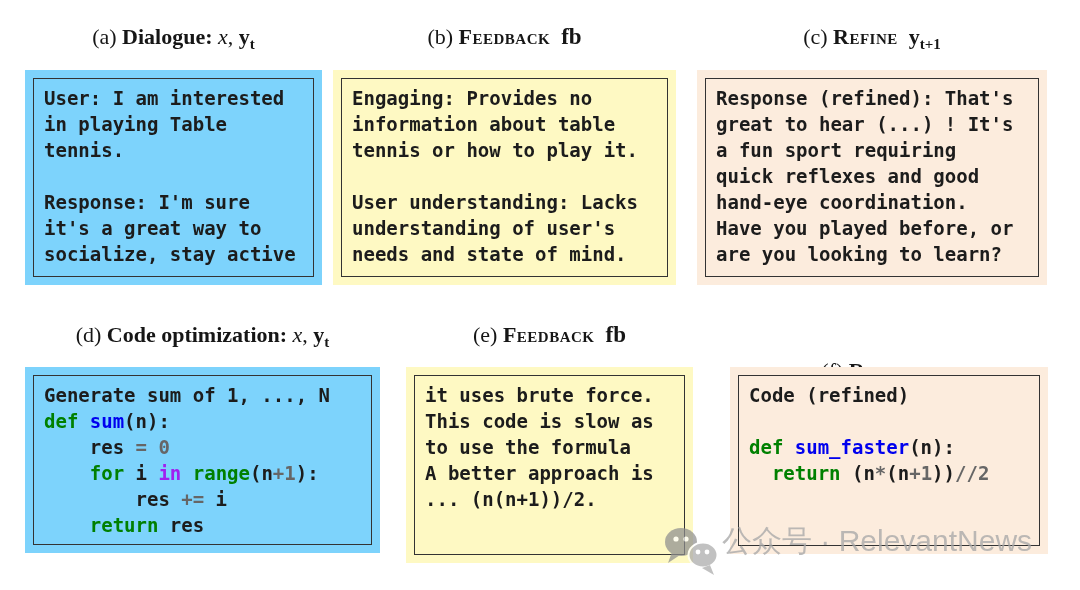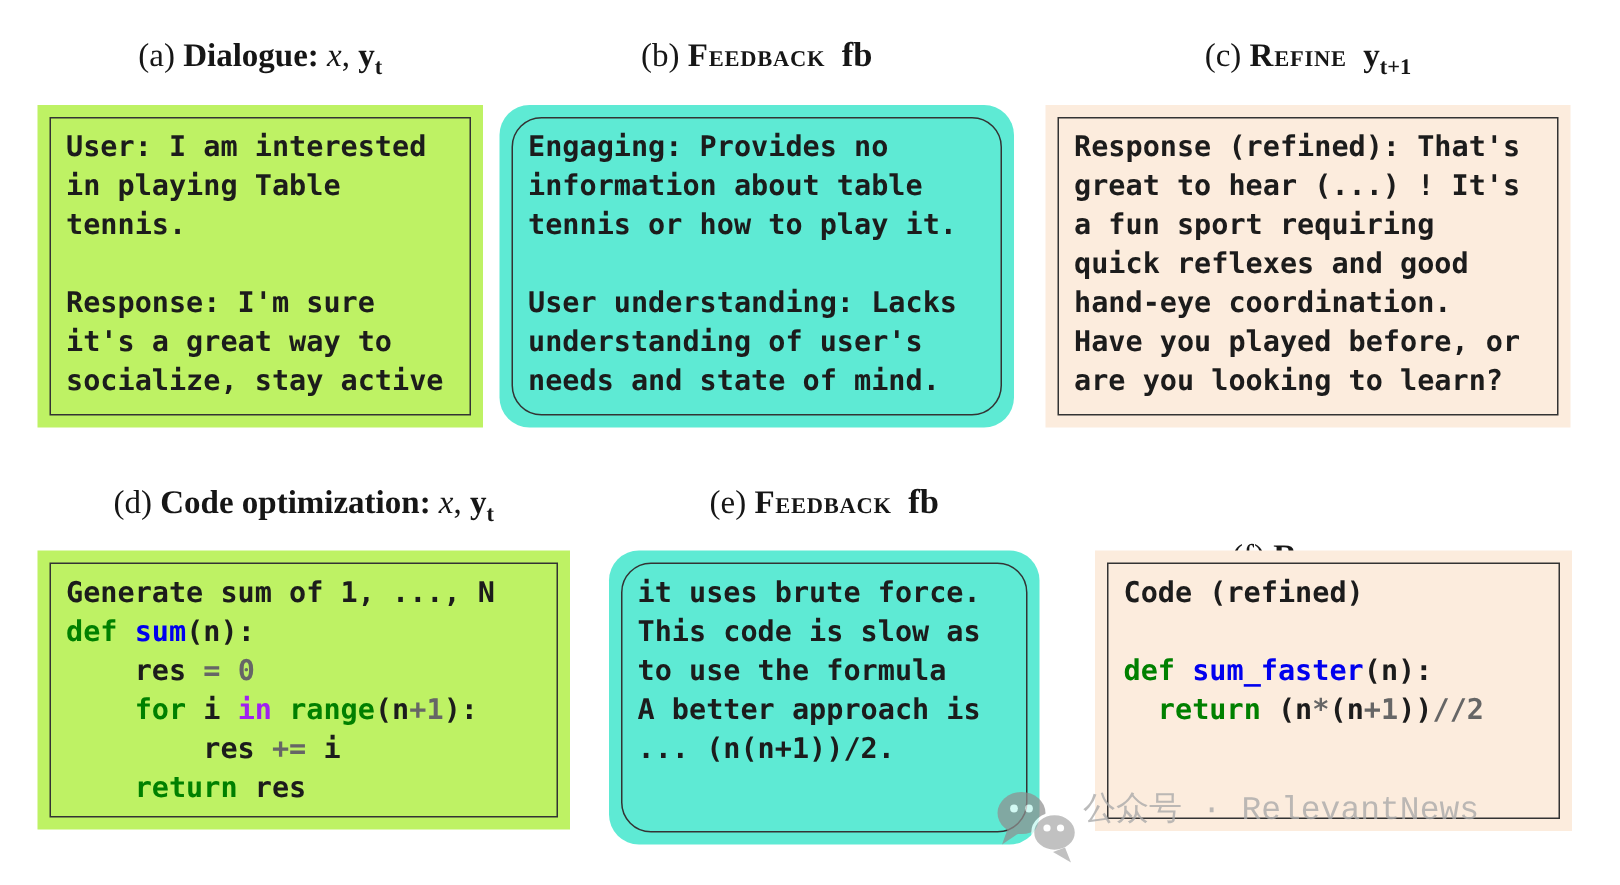--- a/index.html
+++ b/index.html
@@ -26,38 +26,38 @@
   .tp-mathbf{font-weight:bold;}
   sub.tp-mathsub{font-weight:bold;font-size:15px;line-height:0;}
   
   .box{position:absolute;box-sizing:border-box;padding:8px;}
   .box-inner{
     width:100%;height:100%;box-sizing:border-box;border:1.5px solid #333333;
     padding:6px 10px;font-family:"DejaVu Sans Mono", monospace;
     font-weight:bold;font-size:19px;line-height:26px;color:#1c1c1c;
     white-space:pre;overflow:hidden;
   }
-  .fill-blue{background:#bef264;}
-  .fill-pink{background:#5eead4;border-radius:20px;}
+  .fill-blue{background:#7dd3fc;}
+  .fill-pink{background:#fef9c3;}
   .fill-peach{background:#fcecdd;}
   .box-a{left:25px;top:70px;width:297px;height:215px;}
   .box-b{left:333px;top:70px;width:343px;height:215px;}
   .box-c{left:697px;top:70px;width:350px;height:215px;}
   .box-d{left:25px;top:367px;width:355px;height:186px;}
   .box-e{left:406px;top:367px;width:287px;height:196px;}
   .box-f{left:730px;top:367px;width:318px;height:187px;}
   .code-line{min-height:26px;white-space:pre;}
   .c-kw{color:#008000;}
   .c-fn{color:#0000ee;}
   .c-op{color:#666666;}
   .c-wop{color:#a020f0;}
   
   .watermark{
     position:absolute;left:722px;top:524px;z-index:10;pointer-events:none;
-    font-family:Liberation Mono, monospace;font-size:22px;line-height:34px;
+    font-family:Liberation Sans, sans-serif;font-size:30px;line-height:34px;
     color:#a9a9a9;opacity:.78;white-space:pre;
   }
   .wm-icon{position:absolute;left:656px;top:516px;z-index:10;pointer-events:none;opacity:.72;}
 </style>
 </head>
 <body>
 
 <div class="panel-title title-a"><span class="tp-plain">(a) </span><span class="tp-bold">Dialogue: </span><span class="tp-mathit">x</span><span class="tp-plain">, </span><span class="tp-mathbf">y</span><sub class="tp-mathsub">t</sub></div>
 <div class="panel-title title-b"><span class="tp-plain">(b) </span><span class="tp-sc">Feedback</span><span class="tp-plain">  </span><span class="tp-fb">fb</span></div>
 <div class="panel-title title-c"><span class="tp-plain">(c) </span><span class="tp-sc">Refine</span><span class="tp-plain">  </span><span class="tp-mathbf">y</span><sub class="tp-mathsub">t+1</sub></div>

